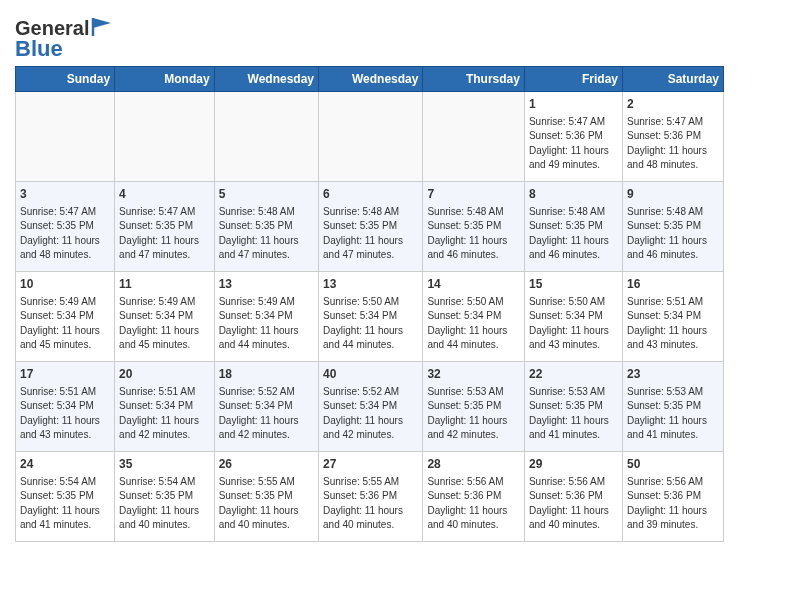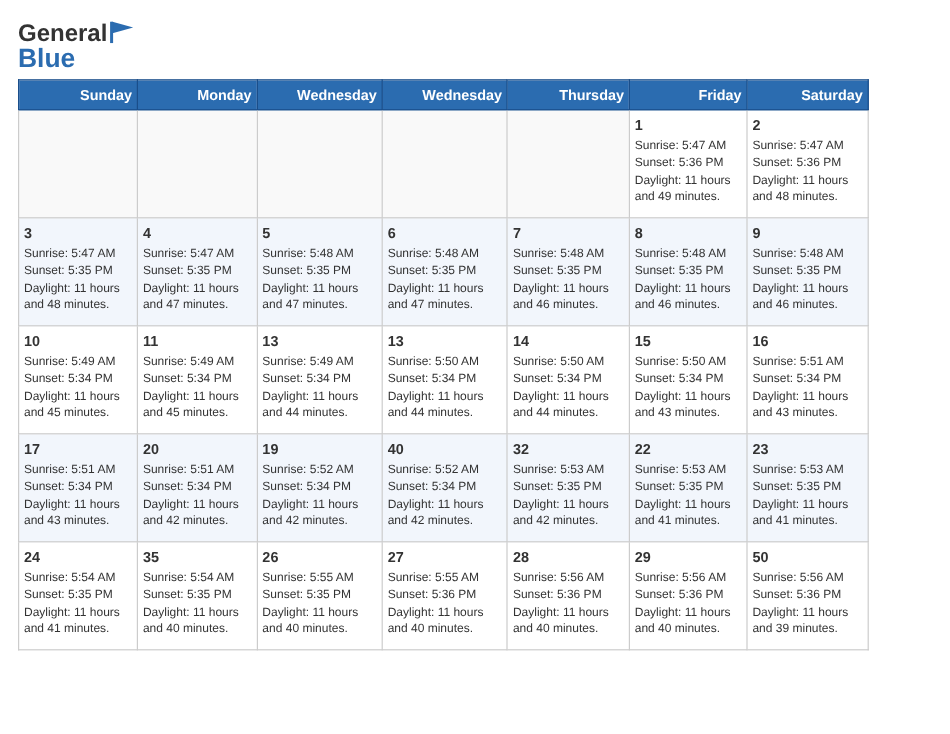--- a/index.html
+++ b/index.html
@@ -210,21 +210,21 @@
         <tr>
           <td>
             <span class="day-number">17</span>
             <div class="day-info">Sunrise: 5:51 AM<br>Sunset: 5:34 PM<br>Daylight: 11 hours<br>and 43 minutes.</div>
           </td>
           <td>
             <span class="day-number">20</span>
             <div class="day-info">Sunrise: 5:51 AM<br>Sunset: 5:34 PM<br>Daylight: 11 hours<br>and 42 minutes.</div>
           </td>
           <td>
-            <span class="day-number">19</span>
+            <span class="day-number">18</span>
             <div class="day-info">Sunrise: 5:52 AM<br>Sunset: 5:34 PM<br>Daylight: 11 hours<br>and 42 minutes.</div>
           </td>
           <td>
             <span class="day-number">40</span>
             <div class="day-info">Sunrise: 5:52 AM<br>Sunset: 5:34 PM<br>Daylight: 11 hours<br>and 42 minutes.</div>
           </td>
           <td>
             <span class="day-number">32</span>
             <div class="day-info">Sunrise: 5:53 AM<br>Sunset: 5:35 PM<br>Daylight: 11 hours<br>and 42 minutes.</div>
           </td>

